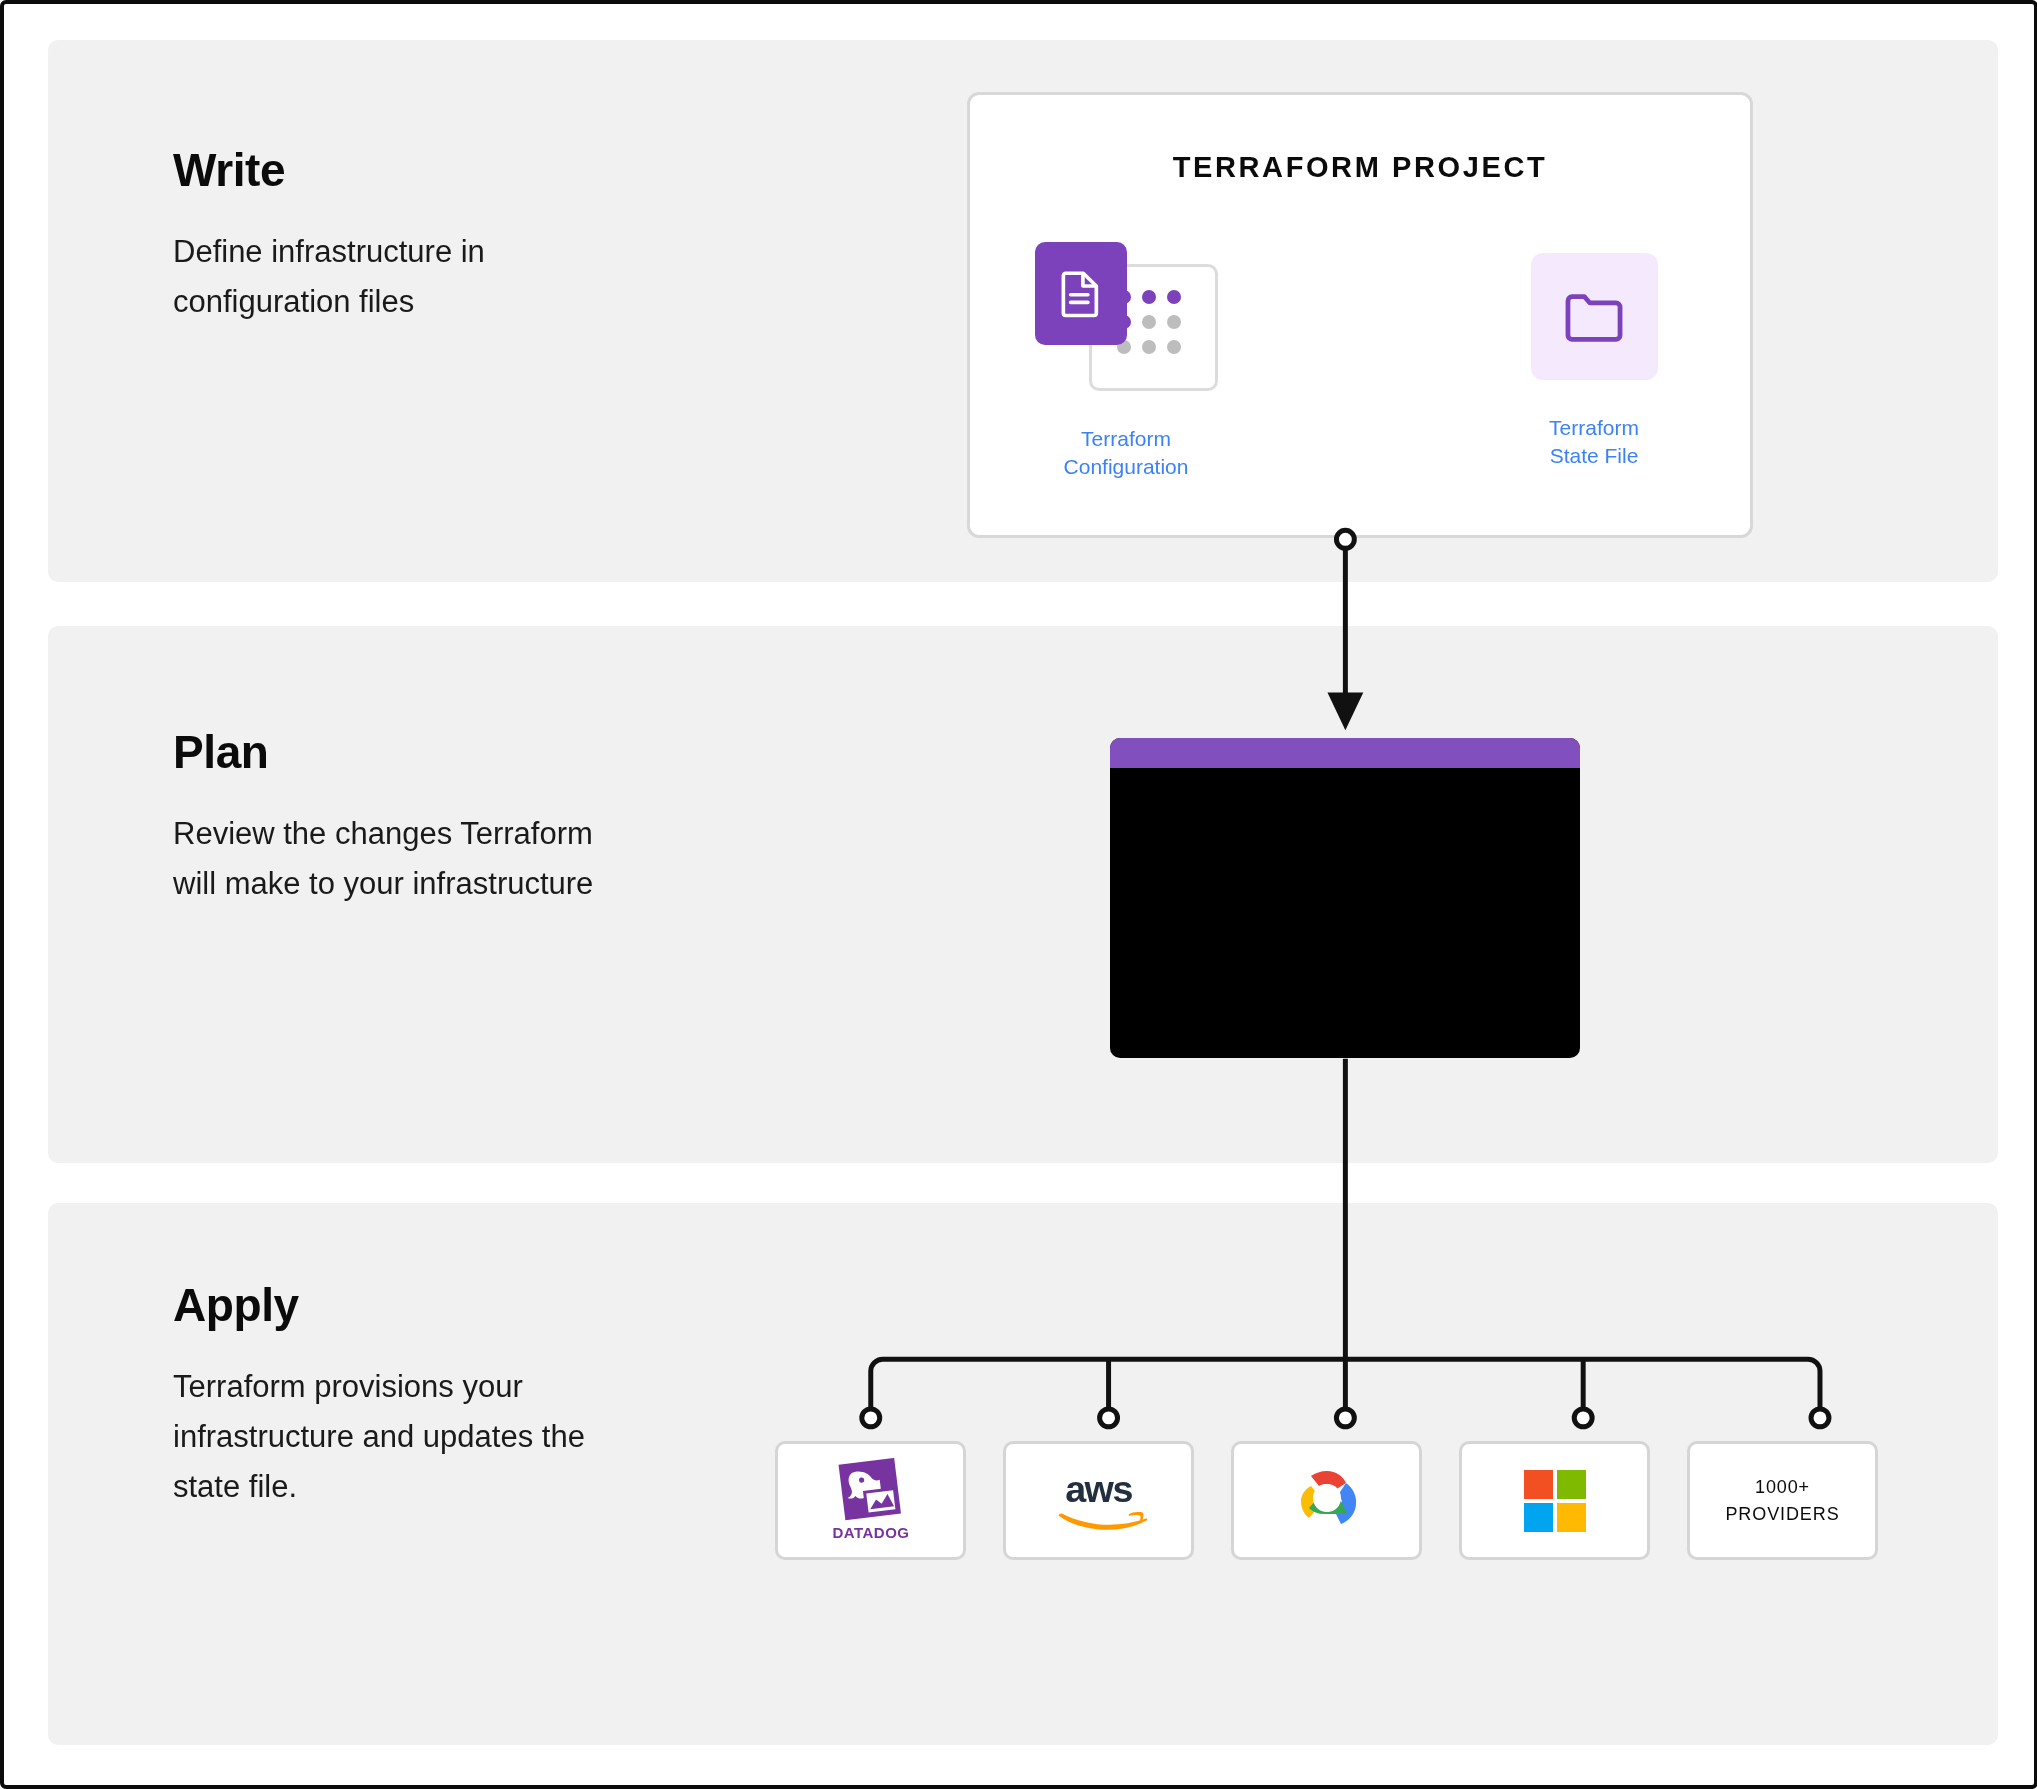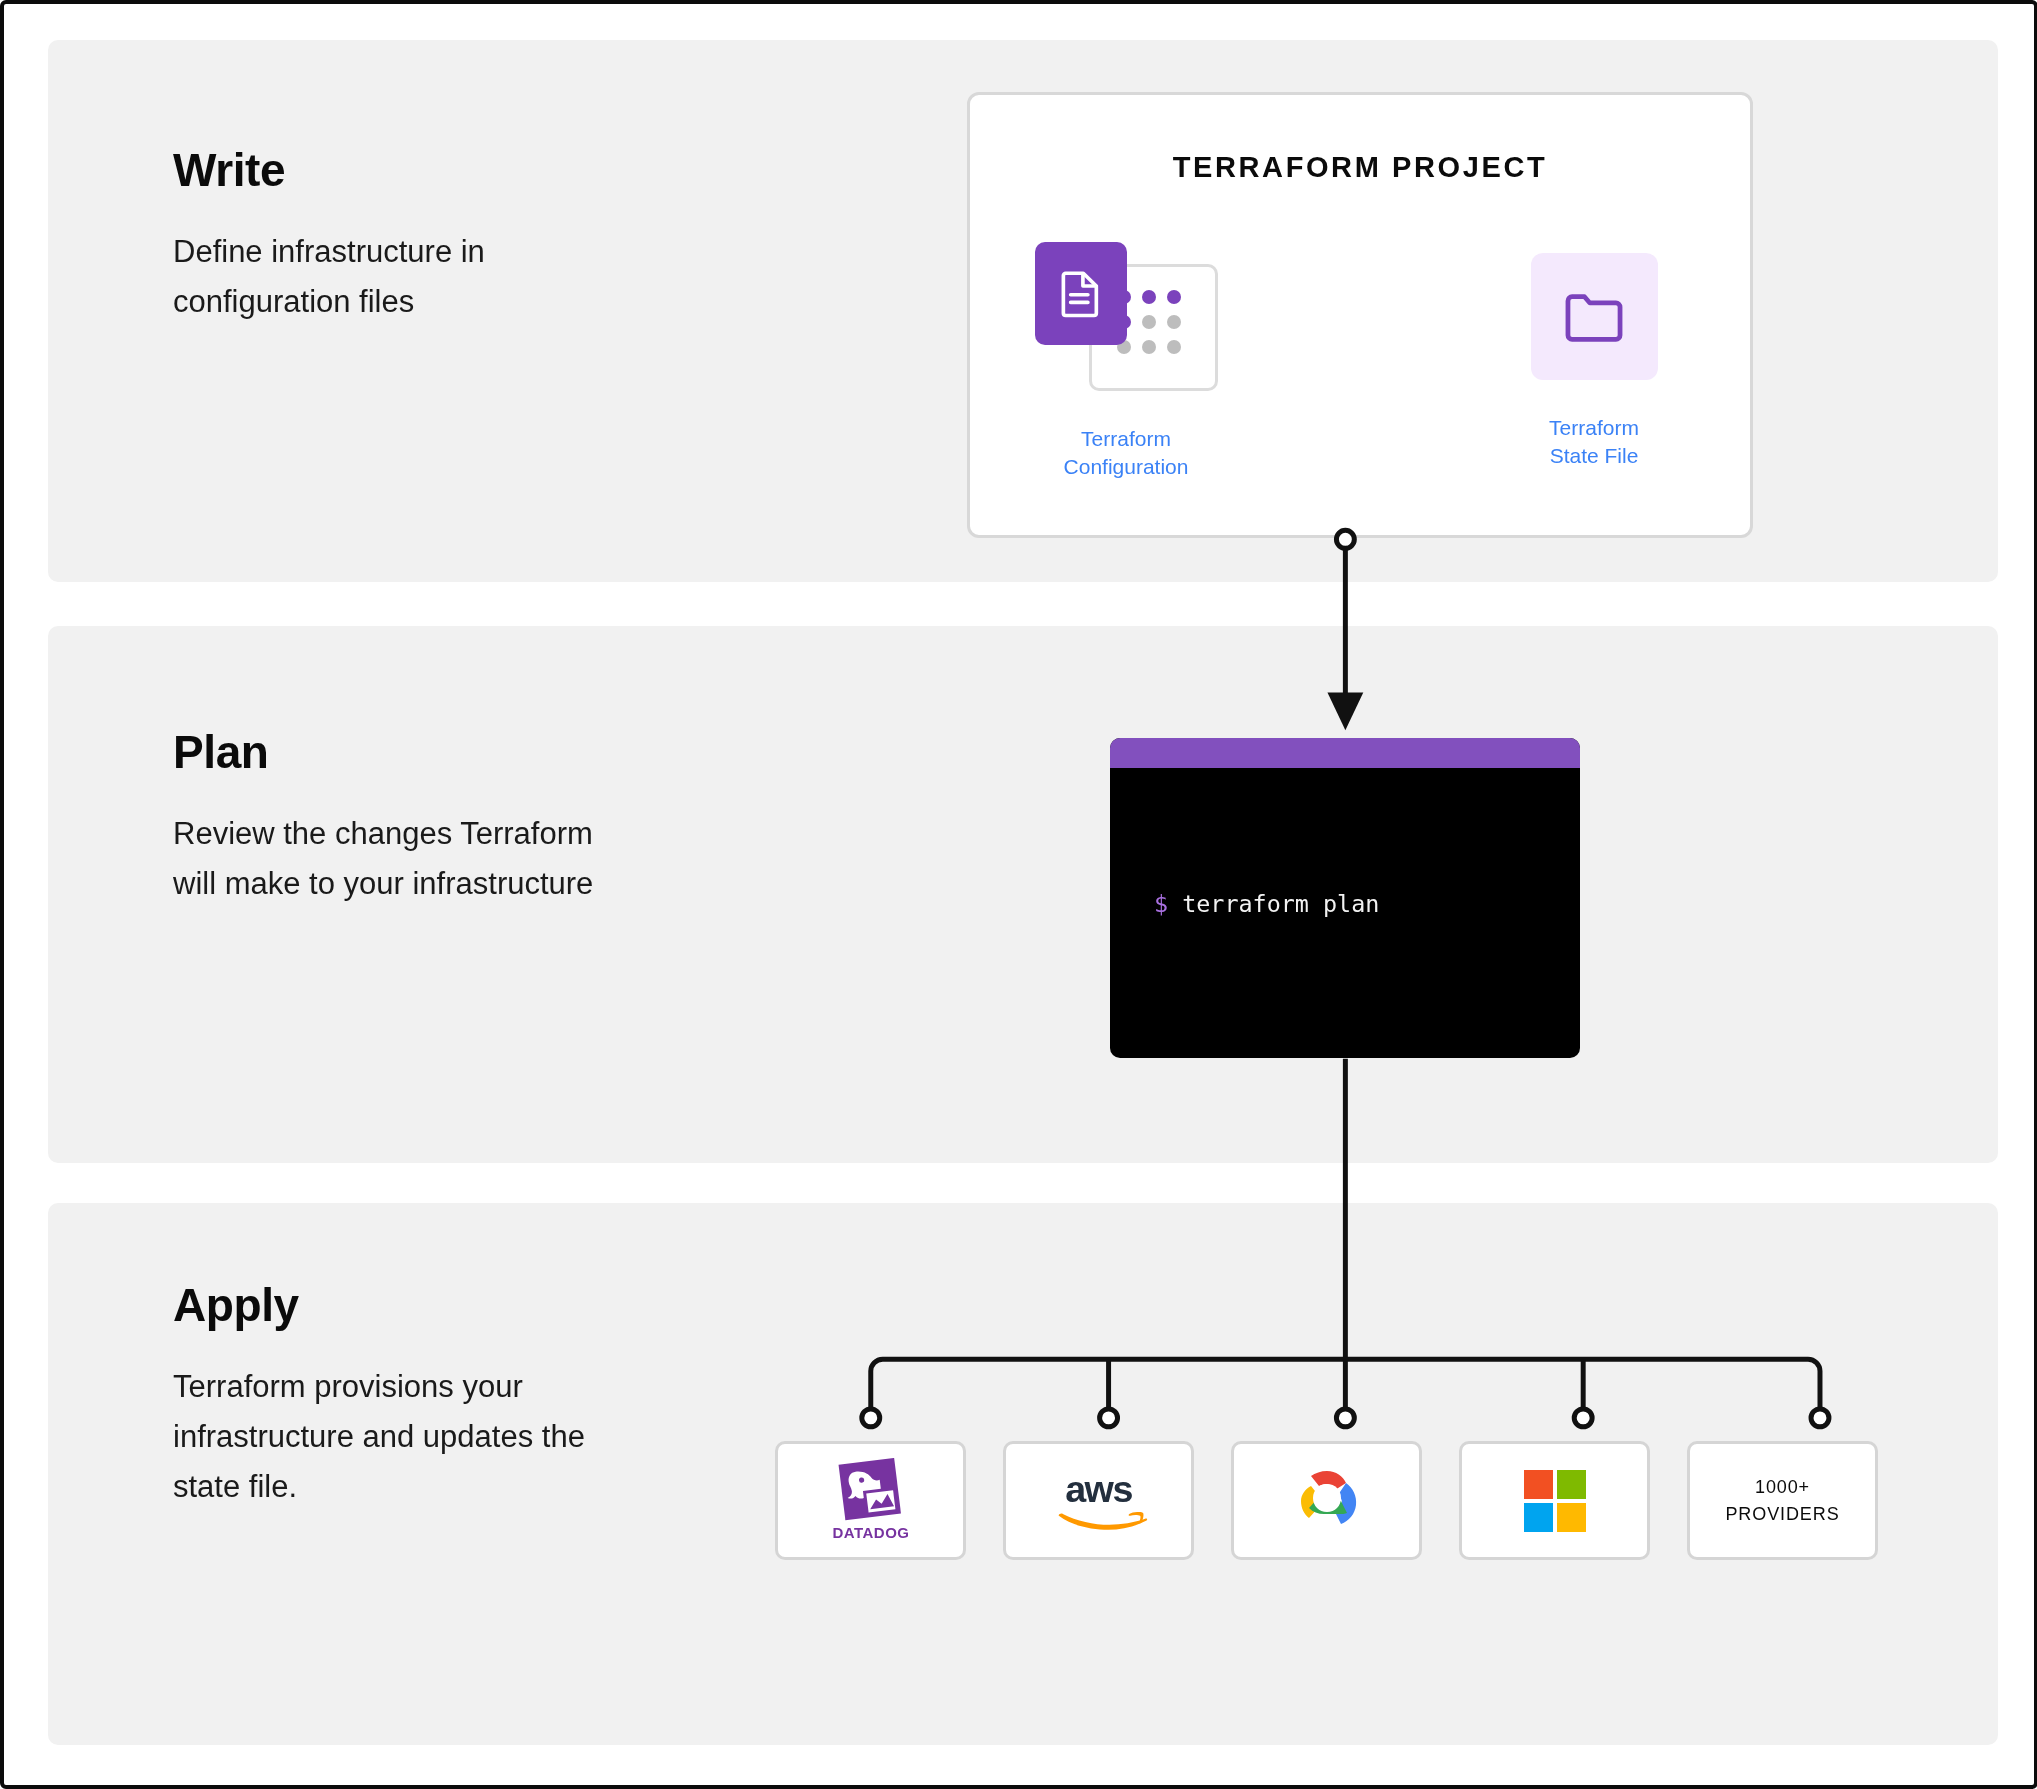--- a/index.html
+++ b/index.html
@@ -268,21 +268,20 @@
 State File</span>
         </div>
       </div>
 
     </div>
   </div>
 
   <div id="terminal">
     <div id="terminal-titlebar"></div>
     <div id="terminal-body">
-      <div><span class="prompt-sigil">$</span> <span>terraform plan</span></div>
       <div class="term-gap"></div>
       
       
       
       
     </div>
   </div>
 
   <svg id="connectors" viewBox="0 0 2048 1798">
 

